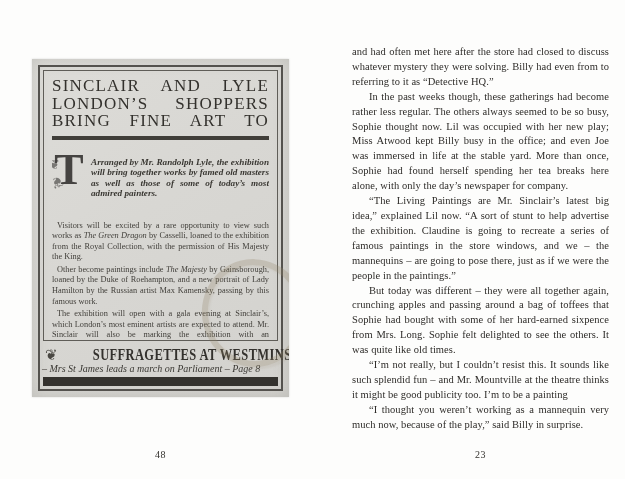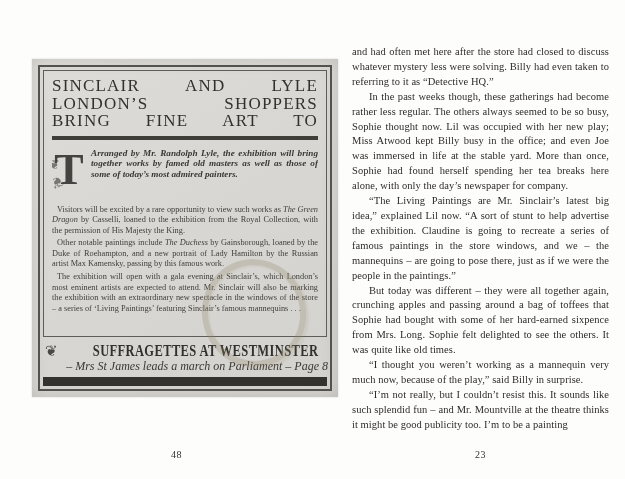--- a/index.html
+++ b/index.html
@@ -2,21 +2,21 @@
 <html><head>
 <meta charset="utf-8">
 <style>
   html,body{margin:0;padding:0;}
   body{
     width:625px;height:479px;background:#fdfdfc;position:relative;
     font-family:"Liberation Serif", serif;overflow:hidden;
   }
   
   .clipping{
-    position:absolute;left:32px;top:59px;width:306px;height:338px;
+    position:absolute;left:32px;top:59px;width:257px;height:338px;
     background:linear-gradient(145deg,#dddcd8 0%,#d8d7d3 45%,#d3d2ce 100%);
     overflow:hidden;
     box-shadow:inset 0 0 16px rgba(110,108,100,0.22), 0 0 2px rgba(0,0,0,0.15);
   }
   .frame{
     position:absolute;left:6px;top:6px;right:6px;bottom:6px;
     border:2px solid #54524e;display:flex;flex-direction:column;
   }
   .article-box{
     border:1px solid #5f5d58;margin:3px;padding:5px 8px 2px;
@@ -34,36 +34,36 @@
     font-size:44px;line-height:46px;text-align:center;color:#454341;font-weight:bold;
   }
   .dropcap::before{content:"❦";position:absolute;left:-3px;top:-5px;font-size:13px;opacity:.65;font-weight:normal;}
   .dropcap::after{content:"❦";position:absolute;left:-1px;bottom:-4px;font-size:15px;opacity:.65;transform:rotate(160deg);font-weight:normal;}
   .lead{
     font-weight:bold;font-size:8.9px;line-height:10px;
     text-align:justify;color:#3a3833;
   }
   .standfirst{
     font-weight:bold;font-style:italic;font-size:9.2px;line-height:10.6px;
-    text-align:justify;color:#3a3833;margin-top:2px;
+    text-align:justify;color:#3a3833;margin-top:11px;
   }
   .art-p{
     margin:2px 0 0;font-size:8.3px;line-height:10.6px;text-align:justify;
     text-indent:5px;color:#403e39;
   }
-  .art-p:first-child{margin-top:4px;}
+  .art-p:first-child{margin-top:20px;}
   .secondary{padding:2px 2px 0;}
   .sec-row{display:flex;align-items:center;padding:0 3px;}
   .orn{font-size:15px;color:#4a4843;width:16px;flex:none;}
   .sec-head{
     flex:1;text-align:center;font-weight:bold;font-size:16px;color:#33312d;
     transform:scaleX(0.78);transform-origin:center;white-space:nowrap;letter-spacing:0.5px;
   }
   .sec-sub{
-    font-style:italic;font-size:12px;color:#3a3833;text-align:right;margin-top:-1px;
+    font-style:italic;font-size:10px;color:#3a3833;text-align:left;margin-top:-1px;
   }
   .bar{height:9px;background:#34322e;margin:3px 3px 3px;}
   .stain{
     position:absolute;left:170px;top:200px;width:92px;height:96px;
     border:6px solid rgba(146,132,104,0.28);border-radius:50%;
     transform:rotate(-15deg);z-index:3;pointer-events:none;
     box-shadow:2px 3px 2px rgba(146,132,104,0.12), inset 1px 2px 2px rgba(146,132,104,0.12);
   }
   
   .right-text{
@@ -72,21 +72,21 @@
   .book-p{
     margin:0;font-size:10.5px;line-height:14.9px;text-align:justify;
     letter-spacing:0.05px;
   }
   .book-p.ind{text-indent:17px;}
   
   .pageno{
     position:absolute;top:449px;width:257px;text-align:center;
     font-size:10px;color:#33312d;letter-spacing:0.5px;
   }
-  .pageno.left{left:48px;}
+  .pageno.left{left:32px;}
   .pageno.right{left:352px;}
 </style>
 </head>
 <body>
 
 <div class="clipping">
   <div class="stain"></div>
   <div class="frame">
 
     <div class="article-box">
@@ -97,42 +97,42 @@
       </div>
       <div class="rule"></div>
 
       <div class="lead-wrap">
         <div class="dropcap">T</div>
         <div class="standfirst">Arranged by Mr. Randolph Lyle, the exhibition will bring together works by famed old masters as well as those of some of today’s most admired painters.</div>
       </div>
 
       <div>
           <p class="art-p"><span>Visitors will be excited by a rare opportunity to view such works as </span><i>The Green Dragon</i><span> by Casselli, loaned to the exhibition from the Royal Collection, with the permission of His Majesty the King.</span></p>
-          <p class="art-p"><span>Other notable paintings include </span><i>The Duchess</i><span> by Gainsborough, loaned by the Duke of Roehampton, and a new portrait of Lady Hamilton by the Russian artist Max Kamensky, passing by this famous work.</span></p>
+          <p class="art-p"><span>Other become paintings include </span><i>The Majesty</i><span> by Gainsborough, loaned by the Duke of Roehampton, and a new portrait of Lady Hamilton by the Russian artist Max Kamensky, passing by this famous work.</span></p>
           <p class="art-p"><span>The exhibition will open with a gala evening at Sinclair’s, which London’s most eminent artists are expected to attend. Mr. Sinclair will also be marking the exhibition with an extraordinary new spectacle in the windows of the store – a series of ‘Living Paintings’ featuring Sinclair’s famous mannequins . . .</span></p>
         </div>
 
     </div>
 
     <div class="secondary">
       <div class="sec-row">
         <span class="orn">❦</span>
         <span class="sec-head">SUFFRAGETTES AT WESTMINSTER</span>
 
       </div>
       <div class="sec-sub">– Mrs St James leads a march on Parliament – Page 8</div>
     </div>
 
     <div class="bar"></div>
   </div>
 </div>
 
 <div class="right-text">
-    <p class="book-p">and had often met here after the store had closed to discuss whatever mystery less were solving. Billy had even taken to referring to it as “Detective HQ.”</p>
+    <p class="book-p">and had often met here after the store had closed to discuss whatever mystery they were solving. Billy had even from to referring to it as “Detective HQ.”</p>
     <p class="book-p ind">In the past weeks though, these gatherings had become rather less regular. The others always seemed to be so busy, Sophie thought now. Lil was occupied with her new play; Miss Atwood kept Billy busy in the office; and even Joe was immersed in life at the stable yard. More than once, Sophie had found herself spending her tea breaks here alone, with only the day’s newspaper for company.</p>
     <p class="book-p ind">“The Living Paintings are Mr. Sinclair’s latest big idea,” explained Lil now. “A sort of stunt to help advertise the exhibition. Claudine is going to recreate a series of famous paintings in the store windows, and we – the mannequins – are going to pose there, just as if we were the people in the paintings.”</p>
     <p class="book-p ind">But today was different – they were all together again, crunching apples and passing around a bag of toffees that Sophie had bought with some of her hard-earned sixpence from Mrs. Long. Sophie felt delighted to see the others. It was quite like old times.</p>
+    <p class="book-p ind">“I’m not really, but I couldn’t resist this. It sounds like such splendid fun – and Mr. Mountville at the theatre thinks it might be good publicity too. I’m to be a painting</p>
     <p class="book-p ind">“I thought you weren’t working as a mannequin very much now, because of the play,” said Billy in surprise.</p>
-    <p class="book-p ind">“I’m not really, but I couldn’t resist this. It sounds like such splendid fun – and Mr. Mountville at the theatre thinks it might be good publicity too. I’m to be a painting</p>
   </div>
 
 <div class="pageno left">48</div>
 <div class="pageno right">23</div>
 
 </body></html>

